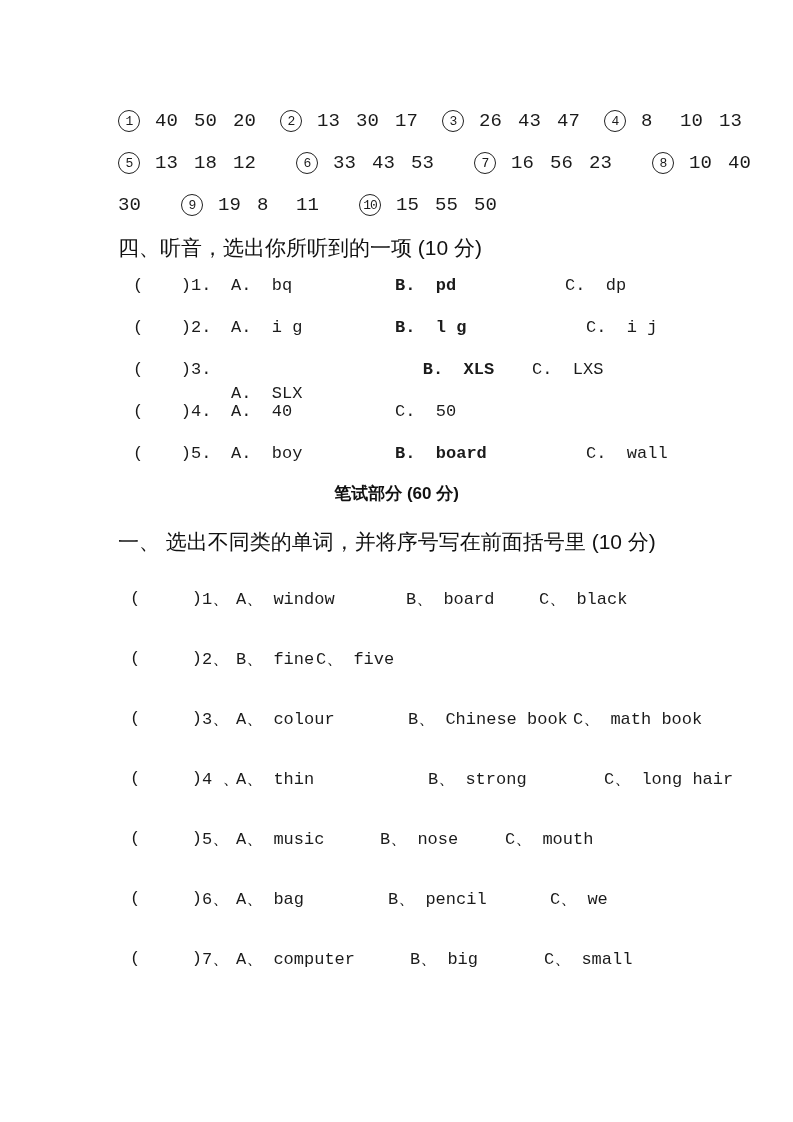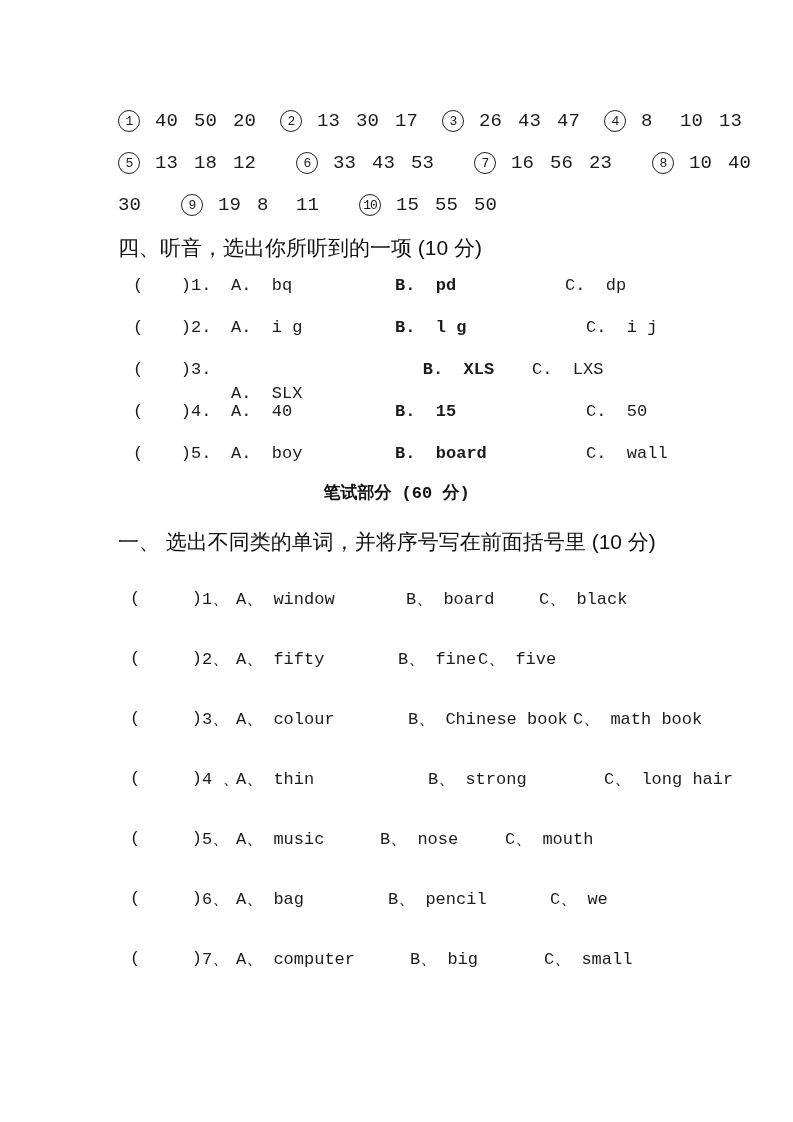--- a/index.html
+++ b/index.html
@@ -25,21 +25,21 @@
   .num-row .num + .circ{margin-left:8px;}
   .num-row.gap-lg .num + .circ{margin-left:24px;}
   
   .sec-heading{
     margin:6px 0 0 0;height:32px;line-height:32px;
     font-family:"Liberation Sans","DejaVu Sans",sans-serif;
     font-weight:normal;font-size:21px;color:#111;
   }
   .banner{
     width:793px;margin:8px 0 2px -118px;height:24px;line-height:24px;
-    text-align:center;font-family:Liberation Mono, monospace;
+    text-align:center;font-family:Liberation Sans, sans-serif;
     font-weight:bold;font-size:17px;color:#111;
   }
   .sec-heading.second{margin-top:20px;}
   
   .row{display:flex;align-items:center;font-size:17px;}
   .row .opt,.row .qnum{flex:none;white-space:pre;overflow:visible;}
   .paren{flex:none;display:inline-flex;justify-content:space-between;white-space:pre;}
   .listen-row{height:42px;margin-left:15px;}
   .listen-row .paren{width:58px;}
   .listen-row .qnum{width:40px;}
@@ -135,21 +135,20 @@
       <span class="paren"><span>(</span><span>)</span></span>
       <span class="qnum">3.</span>
       <span class="opt a-l">A.  SLX</span>
       <span class="opt b-l">B.  XLS</span>
       <span class="opt c-l">C.  LXS</span>
     </div>
     <div class="row listen-row l4">
       <span class="paren"><span>(</span><span>)</span></span>
       <span class="qnum">4.</span>
       <span class="opt a-l">A.  40</span>
-      <span class="opt b-l">B.  15</span>
       <span class="opt c-l">C.  50</span>
     </div>
     <div class="row listen-row l5">
       <span class="paren"><span>(</span><span>)</span></span>
       <span class="qnum">5.</span>
       <span class="opt a-l">A.  boy</span>
       <span class="opt b-l">B.  board</span>
       <span class="opt c-l">C.  wall</span>
     </div>
   </div>
@@ -162,21 +161,20 @@
     <div class="row write-row w1">
       <span class="paren"><span>(</span><span>)</span></span>
       <span class="qnum">1、</span>
       <span class="opt a">A、 window</span>
       <span class="opt b">B、 board</span>
       <span class="opt c">C、 black</span>
     </div>
     <div class="row write-row w2">
       <span class="paren"><span>(</span><span>)</span></span>
       <span class="qnum">2、</span>
-      <span class="opt a">A、 fifty</span>
       <span class="opt b">B、 fine</span>
       <span class="opt c">C、 five</span>
     </div>
     <div class="row write-row w3">
       <span class="paren"><span>(</span><span>)</span></span>
       <span class="qnum">3、</span>
       <span class="opt a">A、 colour</span>
       <span class="opt b">B、 Chinese book</span>
       <span class="opt c">C、 math book</span>
     </div>

